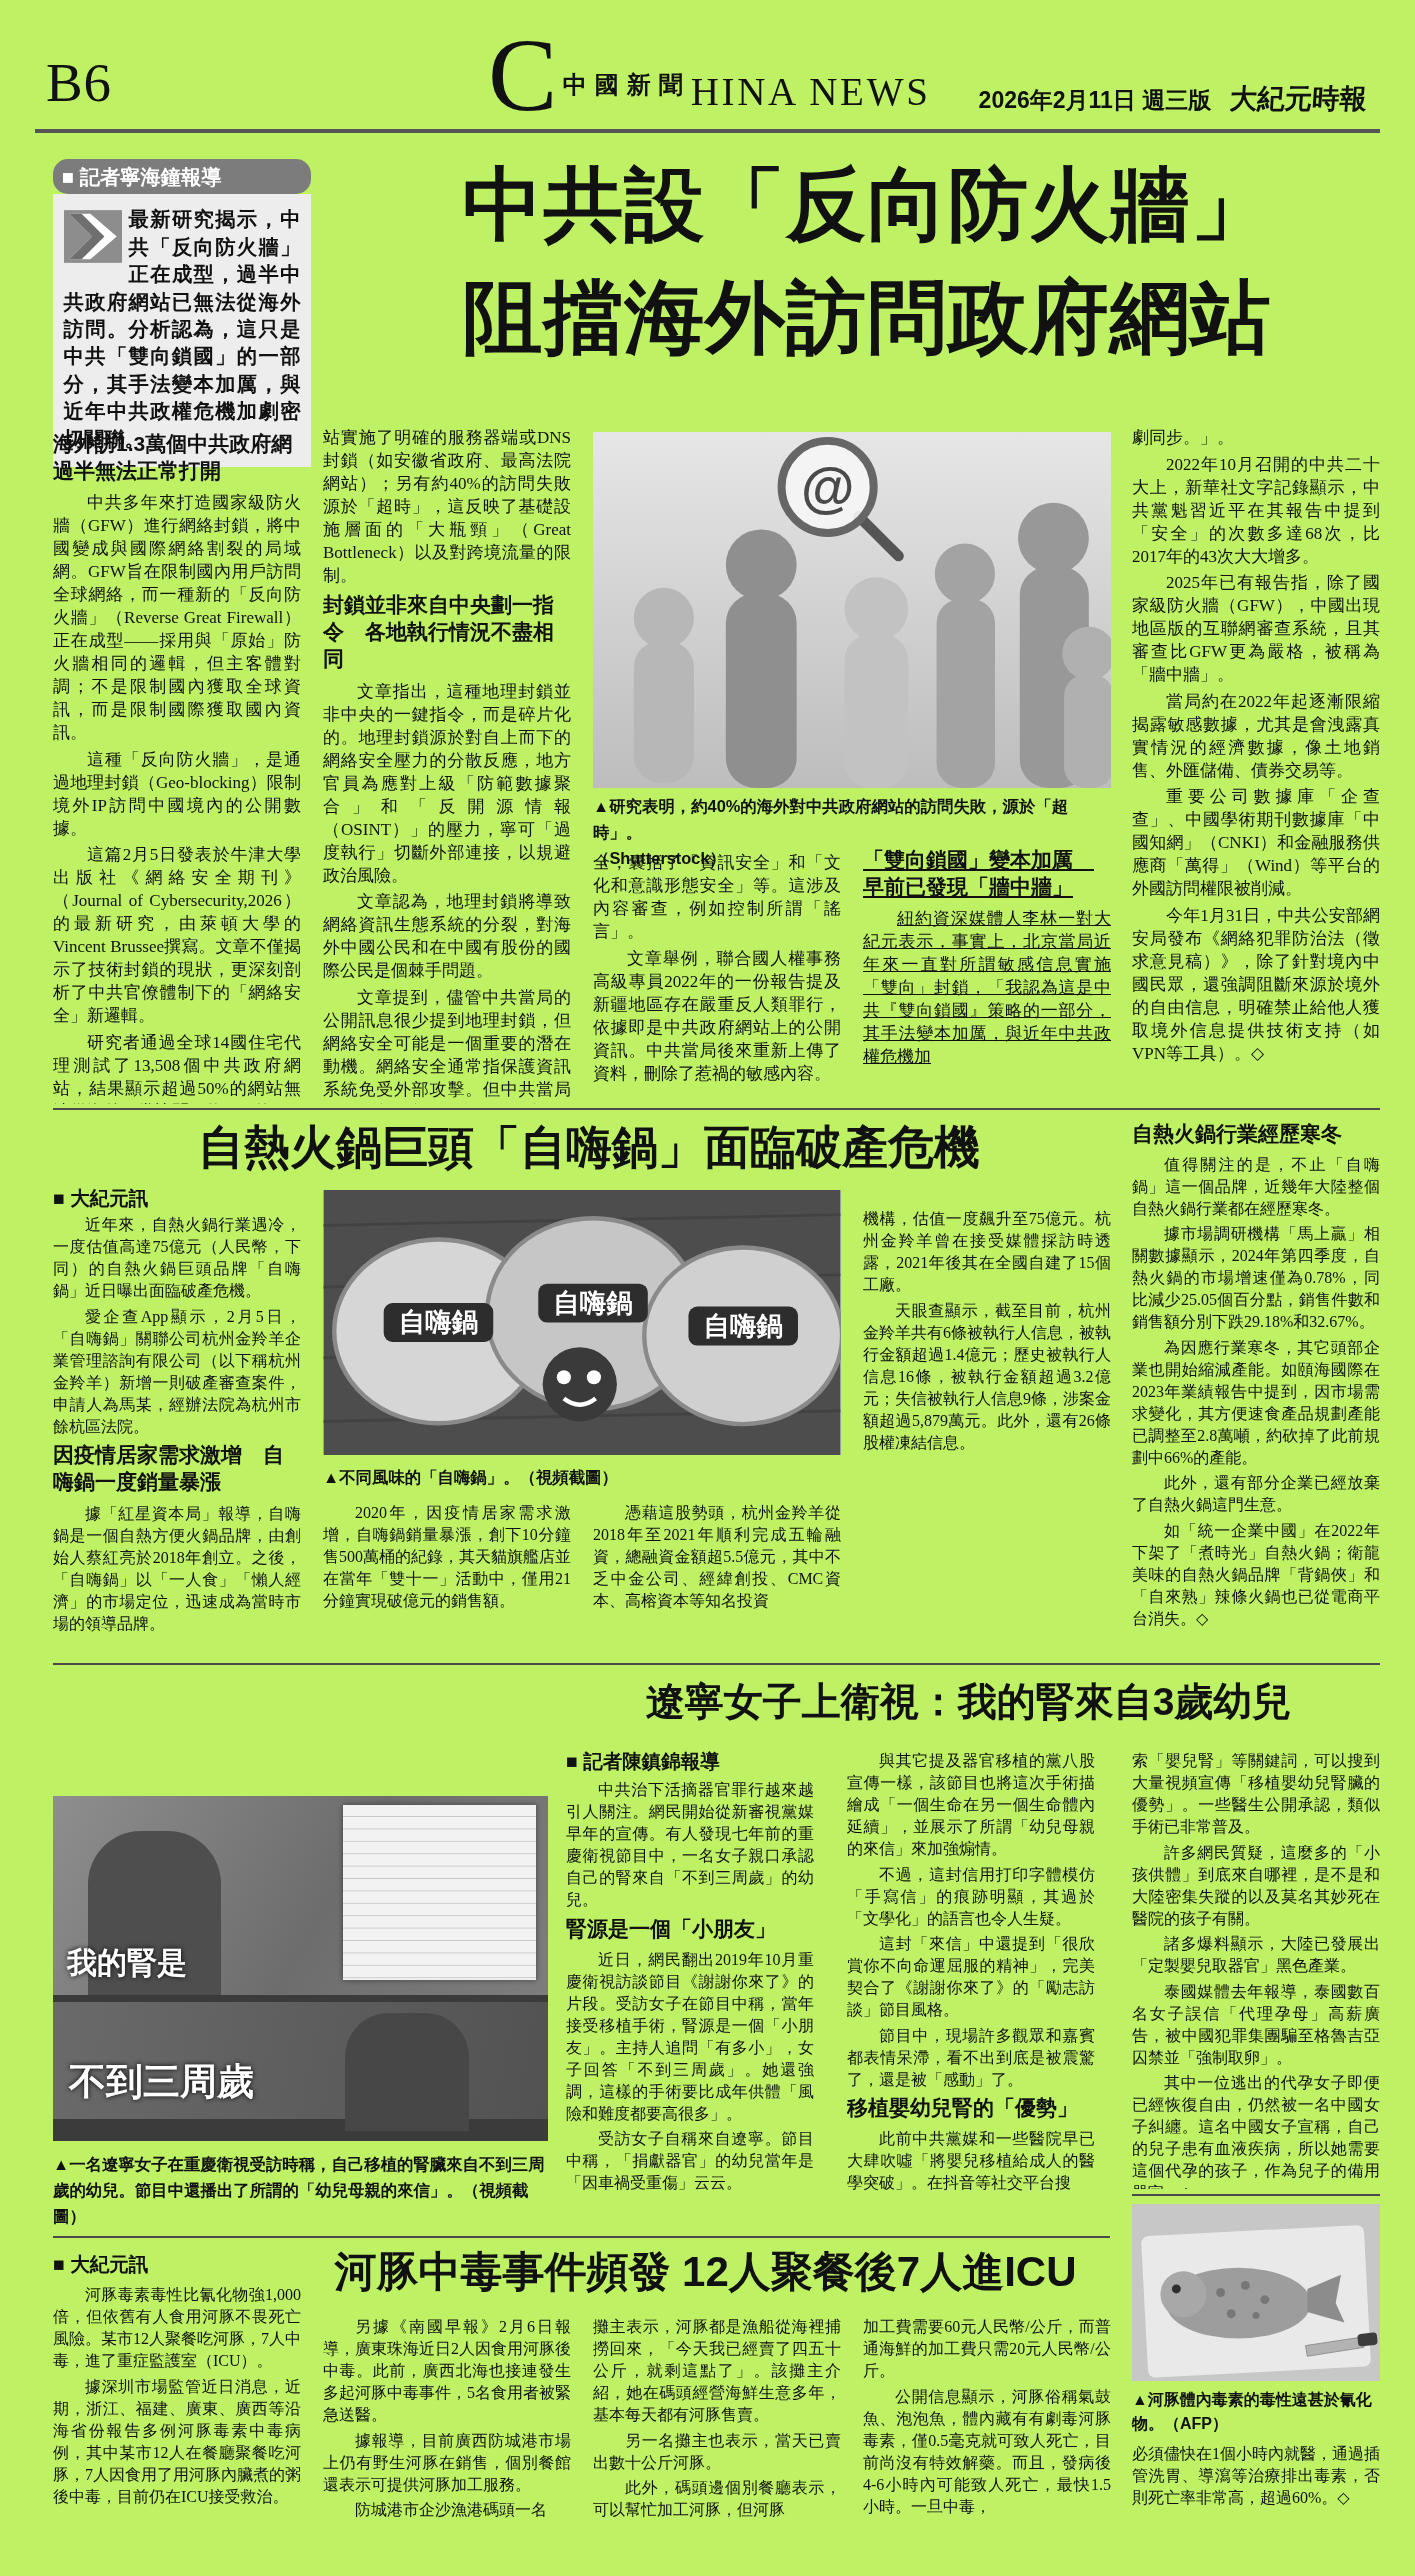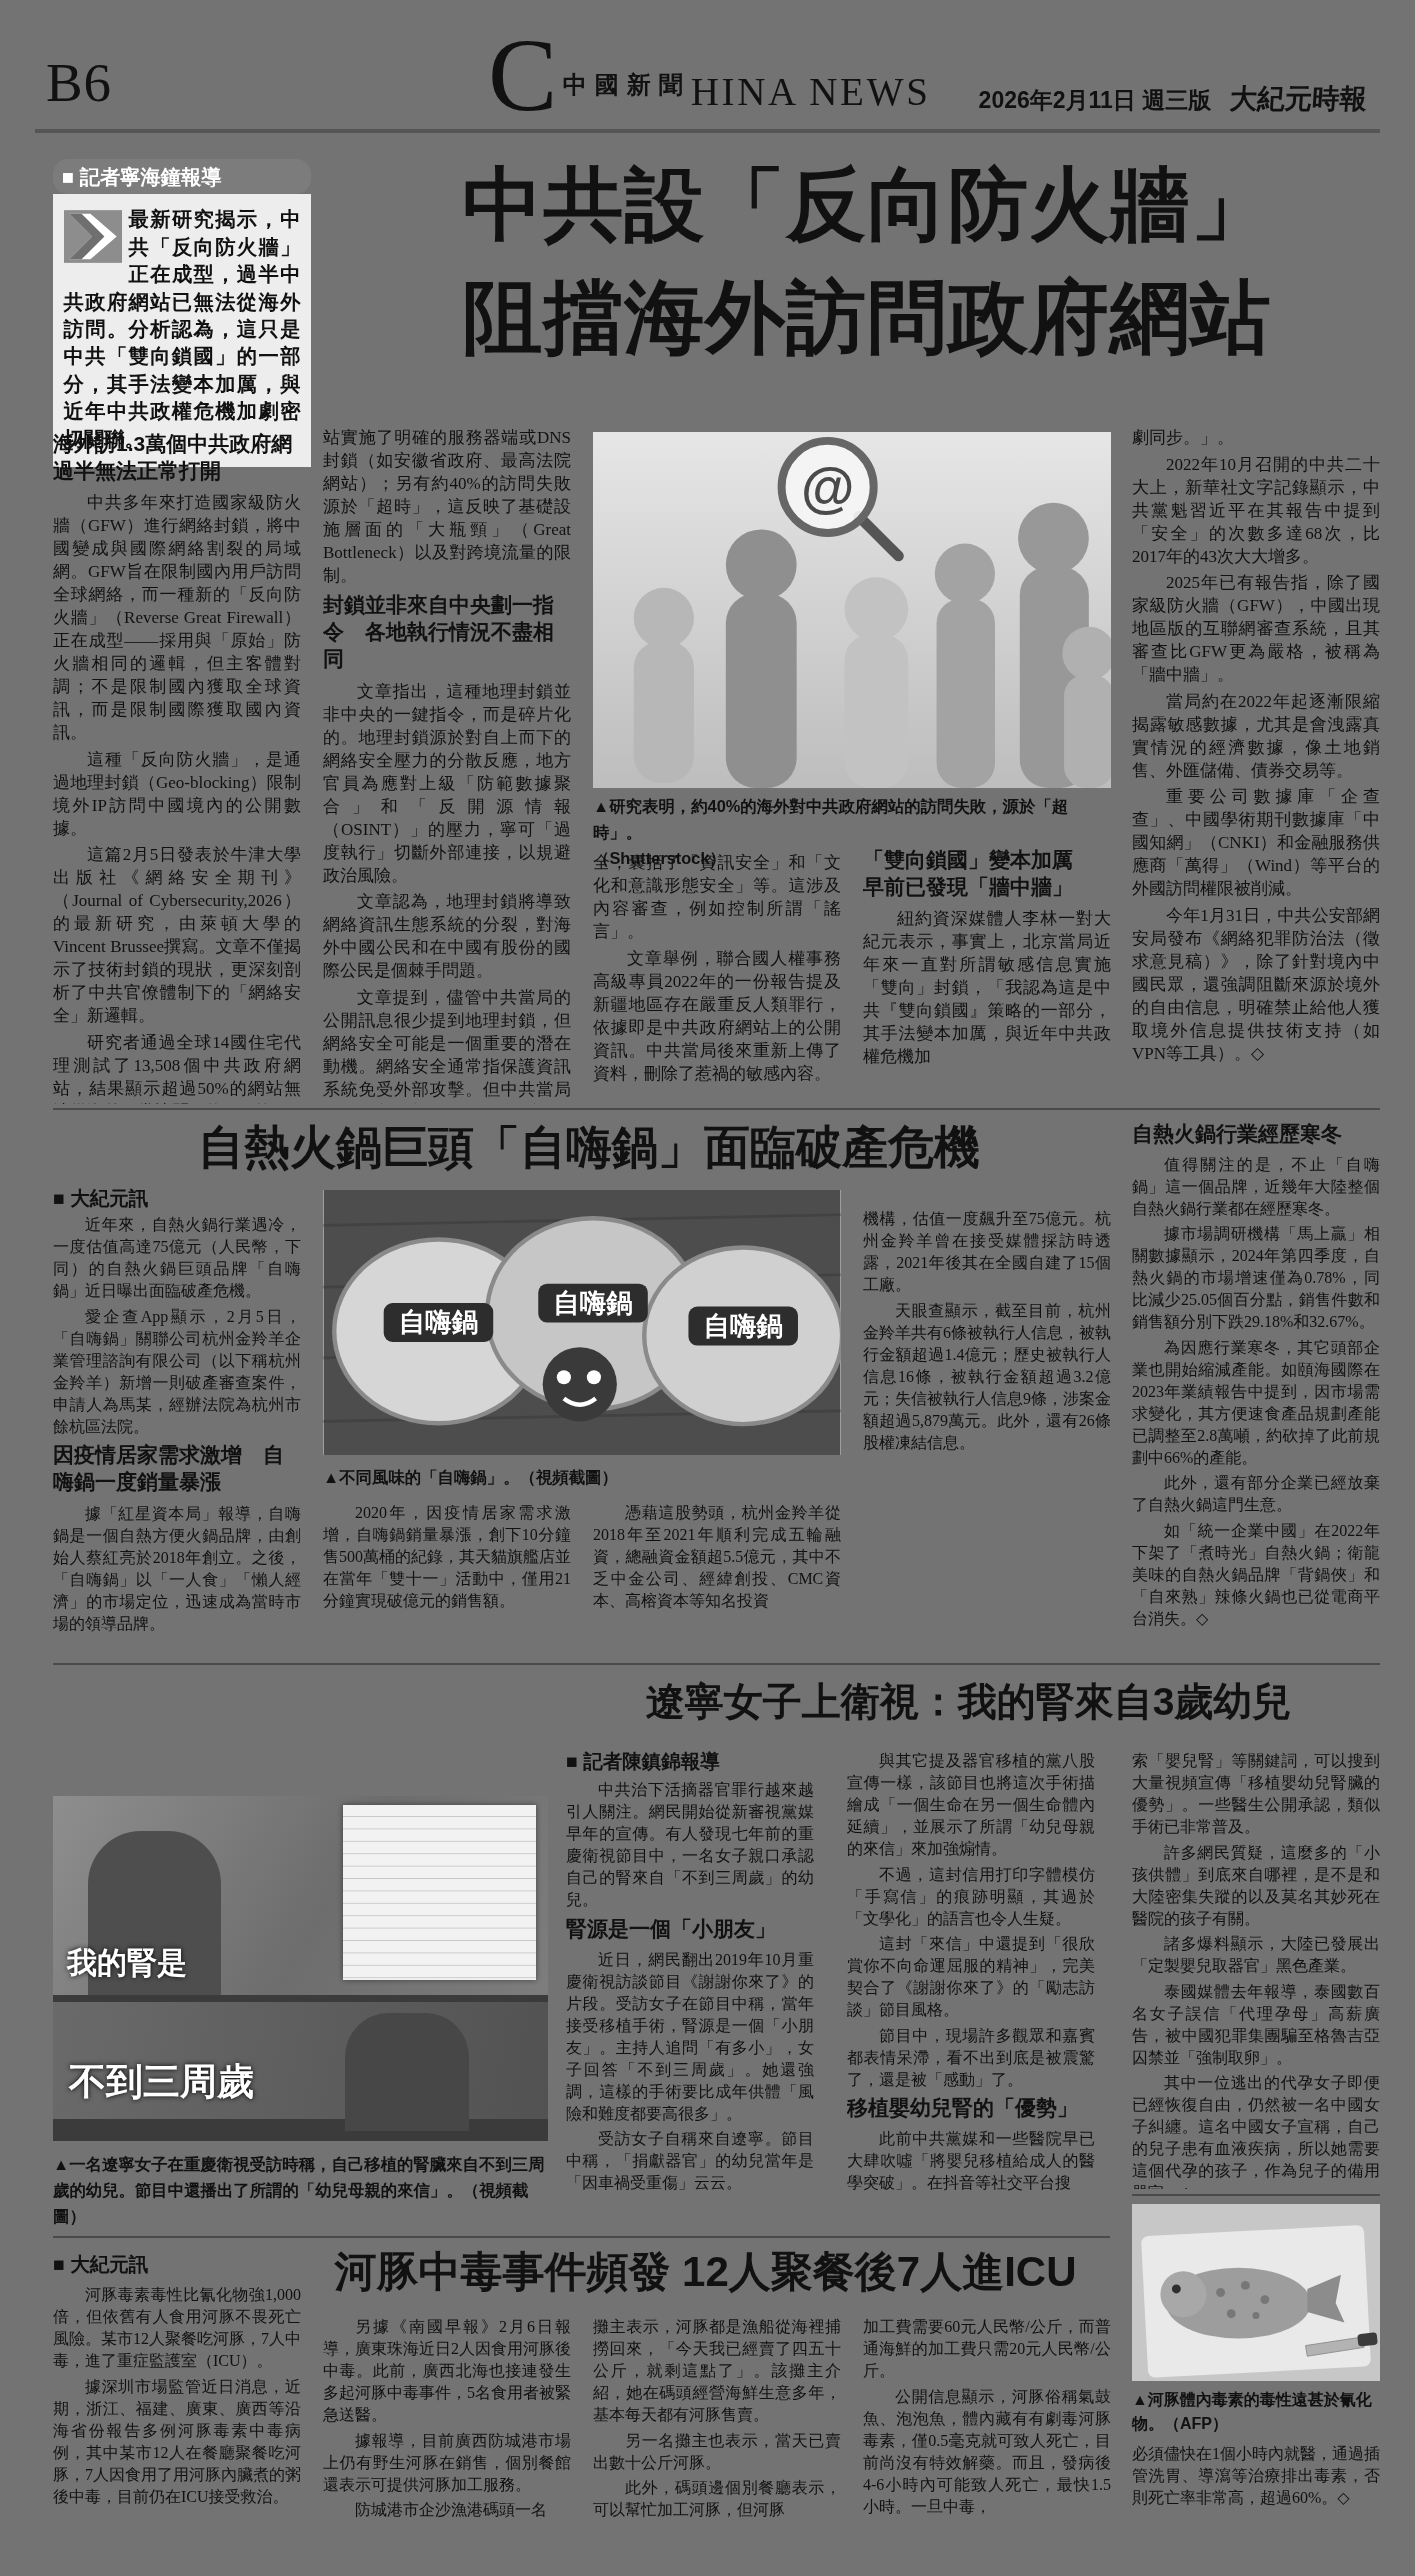--- a/index.html
+++ b/index.html
@@ -1,16 +1,16 @@
 <!DOCTYPE html>
 <html style="font-size:14px"><head>
 <meta charset="utf-8">
 <style>
   html,body{margin:0;padding:0;background:#e8e8e8;}
-  .page{position:relative;width:1415px;height:2576px;background:#737373;overflow:hidden;
+  .page{position:relative;width:1415px;height:2576px;background:#bef264;overflow:hidden;
         font-family:"Liberation Serif","DejaVu Serif",serif;color:#111;}
   .abs{position:absolute;}
   .rule{position:absolute;height:1.8px;background:#4a4a4a;}
   
   .edition{position:absolute;left:46px;top:51px;font-size:55px;font-weight:400;letter-spacing:0.9px;}
   .logo{position:absolute;left:488px;top:34px;display:flex;align-items:flex-end;}
   .logo-c{font-size:104px;line-height:81px;font-weight:400;}
   .logo-stack{display:flex;margin-left:5.3px;}
   .logo-cn{font-family:"Liberation Sans",sans-serif;font-size:24px;letter-spacing:8px;font-weight:600;}
   .logo-en{font-size:39px;letter-spacing:2.7px;line-height:46px;}
@@ -136,21 +136,21 @@
       <p class="pc">站實施了明確的服務器端或DNS封鎖（如安徽省政府、最高法院網站）；另有約40%的訪問失敗源於「超時」，這反映了基礎設施層面的「大瓶頸」（Great Bottleneck）以及對跨境流量的限制。</p>
       <h3 class="sub">封鎖並非來自中央劃一指令　各地執行情況不盡相同</h3>
       <p class="p">文章指出，這種地理封鎖並非中央的一鍵指令，而是碎片化的。地理封鎖源於對自上而下的網絡安全壓力的分散反應，地方官員為應對上級「防範數據聚合」和「反開源情報（OSINT）」的壓力，寧可「過度執行」切斷外部連接，以規避政治風險。</p>
       <p class="p">文章認為，地理封鎖將導致網絡資訊生態系統的分裂，對海外中國公民和在中國有股份的國際公民是個棘手問題。</p>
       <p class="p">文章提到，儘管中共當局的公開訊息很少提到地理封鎖，但網絡安全可能是一個重要的潛在動機。網絡安全通常指保護資訊系統免受外部攻擊。但中共當局將網絡安全定性為整個政權安</p>
     </div>
   <div class="col" style="left:593px;top:851px;height:253px;">
       <p class="pc">全，囊括了「資訊安全」和「文化和意識形態安全」等。這涉及內容審查，例如控制所謂「謠言」。</p>
       <p class="p">文章舉例，聯合國人權事務高級專員2022年的一份報告提及新疆地區存在嚴重反人類罪行，依據即是中共政府網站上的公開資訊。中共當局後來重新上傳了資料，刪除了惹禍的敏感內容。</p>
     </div>
-  <div class="col" style="left:863px;top:842px;height:262px;">
+  <div class="col" style="left:863px;top:842px;height:262px;text-decoration:underline;">
       <h3 class="sub">「雙向鎖國」變本加厲　早前已發現「牆中牆」</h3>
       <p class="p">紐約資深媒體人李林一對大紀元表示，事實上，北京當局近年來一直對所謂敏感信息實施「雙向」封鎖，「我認為這是中共『雙向鎖國』策略的一部分，其手法變本加厲，與近年中共政權危機加</p>
     </div>
   <div class="col" style="left:1132px;top:426px;height:678px;">
       <p class="pc">劇同步。」。</p>
       <p class="p">2022年10月召開的中共二十大上，新華社文字記錄顯示，中共黨魁習近平在其報告中提到「安全」的次數多達68次，比2017年的43次大大增多。</p>
       <p class="p">2025年已有報告指，除了國家級防火牆（GFW），中國出現地區版的互聯網審查系統，且其審查比GFW更為嚴格，被稱為「牆中牆」。</p>
       <p class="p">當局約在2022年起逐漸限縮揭露敏感數據，尤其是會洩露真實情況的經濟數據，像土地銷售、外匯儲備、債券交易等。</p>
       <p class="p">重要公司數據庫「企查查」、中國學術期刊數據庫「中國知網」（CNKI）和金融服務供應商「萬得」（Wind）等平台的外國訪問權限被削減。</p>
       <p class="p">今年1月31日，中共公安部網安局發布《網絡犯罪防治法（徵求意見稿）》，除了針對境內中國民眾，還強調阻斷來源於境外的自由信息，明確禁止給他人獲取境外信息提供技術支持（如VPN等工具）。◇</p>

